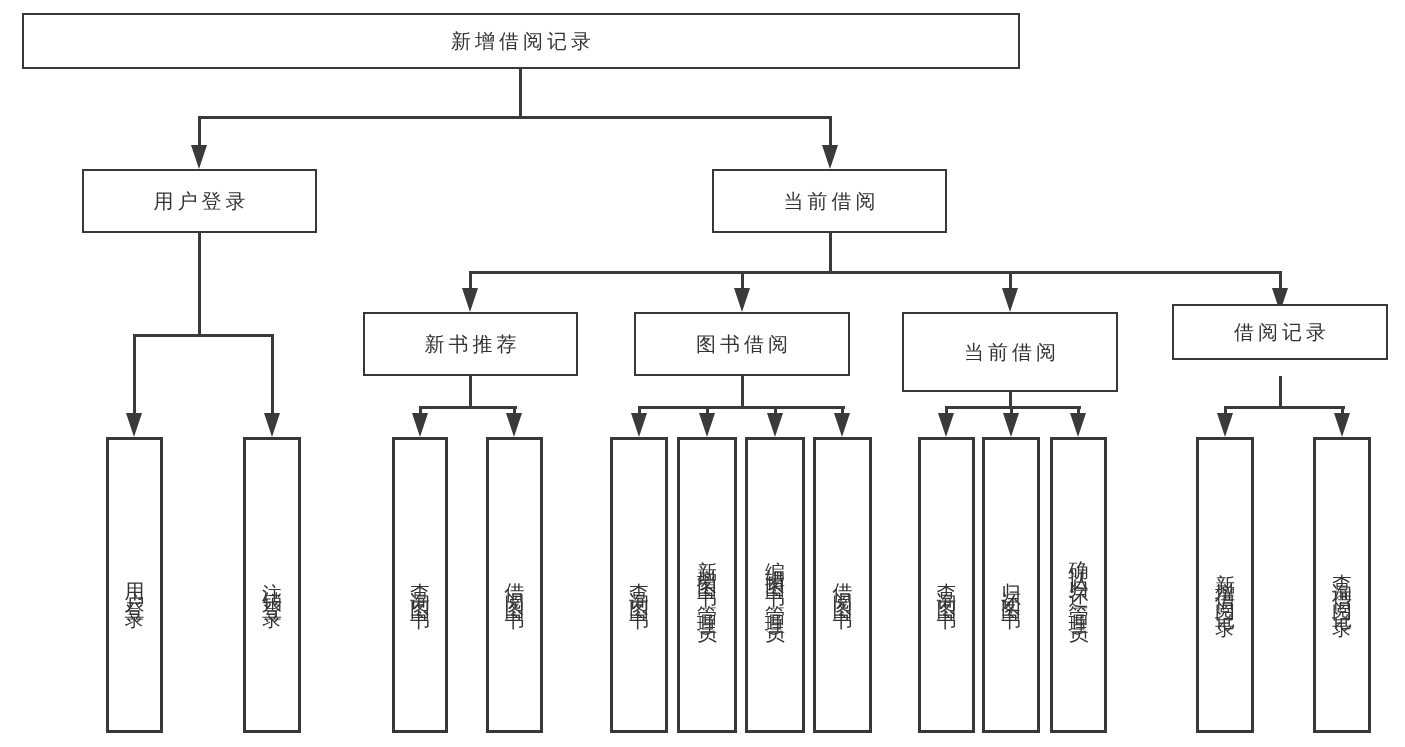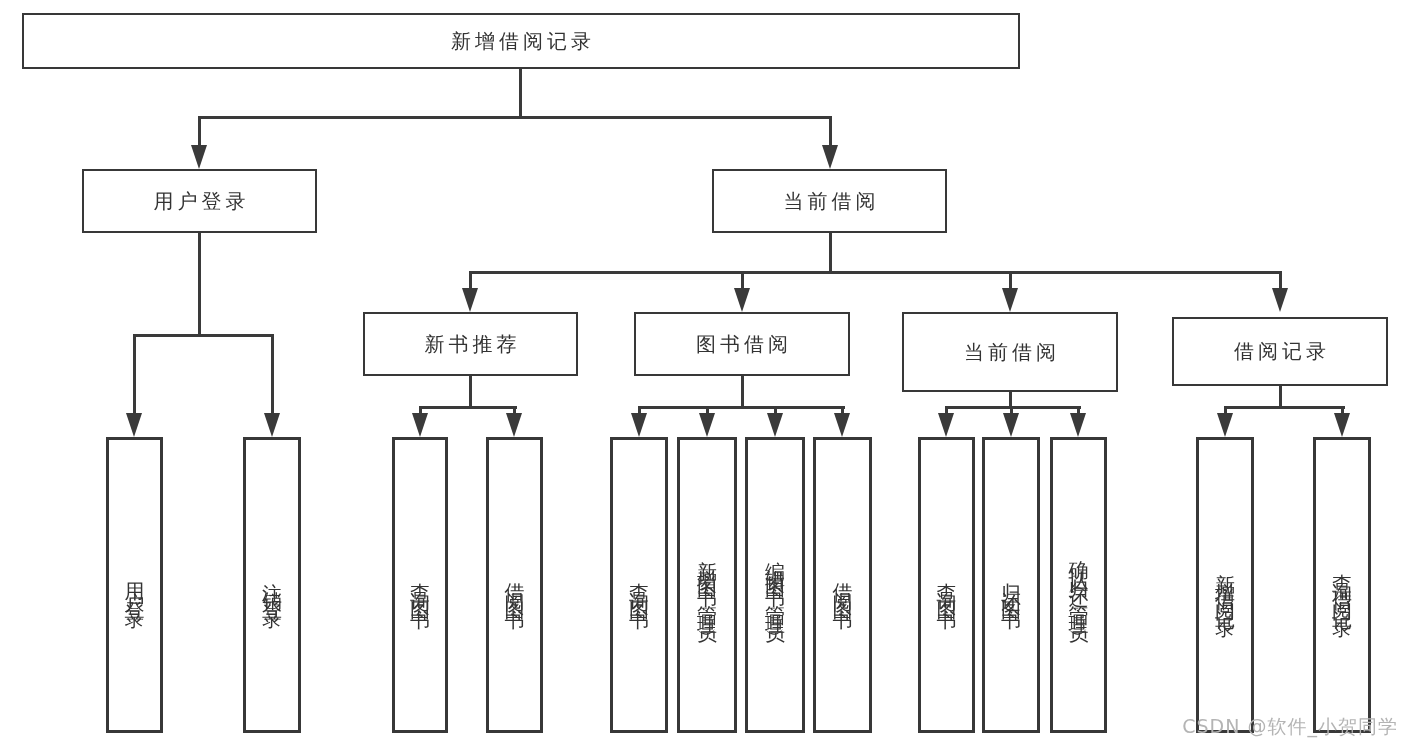--- a/index.html
+++ b/index.html
@@ -138,21 +138,21 @@
   </div>
 
   <div class="node" style="left:363px;top:312px;width:215px;height:64px">
     <span>新书推荐</span>
   </div>
 
   <div class="node" style="left:902px;top:312px;width:216px;height:80px">
     <span>当前借阅</span>
   </div>
 
-  <div class="node" style="left:1172px;top:317px;width:216px;height:69px">
+  <div class="node" style="left:1172px;top:304px;width:216px;height:56px">
     <span>借阅记录</span>
   </div>
 
   <div class="leaf" style="left:106px;width:57px">
     <span>用户登录</span>
   </div>
   <div class="leaf" style="left:243px;width:58px">
     <span>注销登录</span>
   </div>
 
@@ -186,15 +186,14 @@
     <span>确认归还（管理员）</span>
   </div>
 
   <div class="leaf" style="left:1196px;width:58px">
     <span>新增借阅记录</span>
   </div>
   <div class="leaf" style="left:1313px;width:58px">
     <span>查询借阅记录</span>
   </div>
 
-  <div class="watermark">CSDN @软件_小贺同学</div>
 
 </div>
 
 </body></html>

